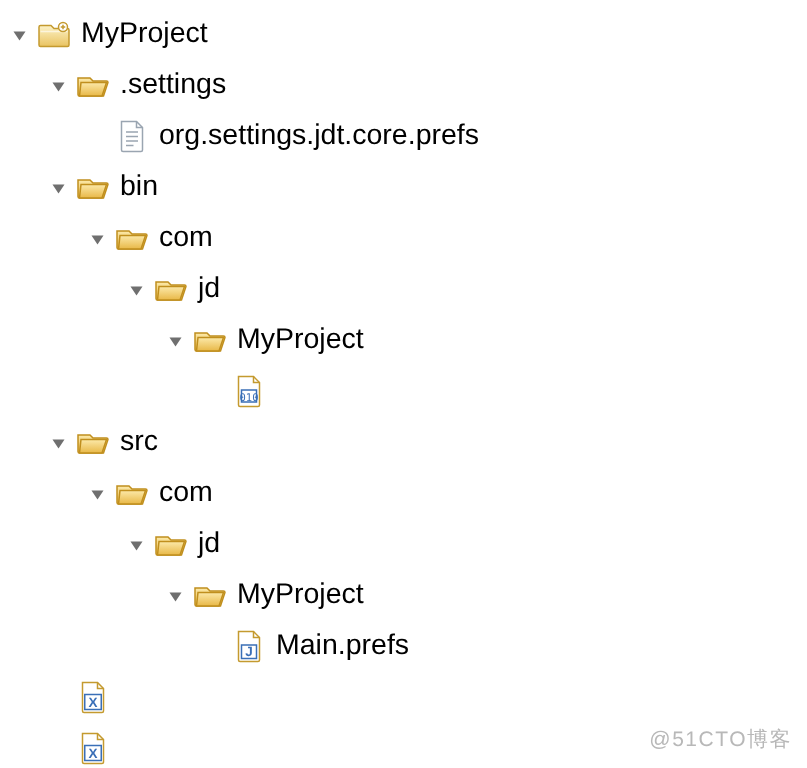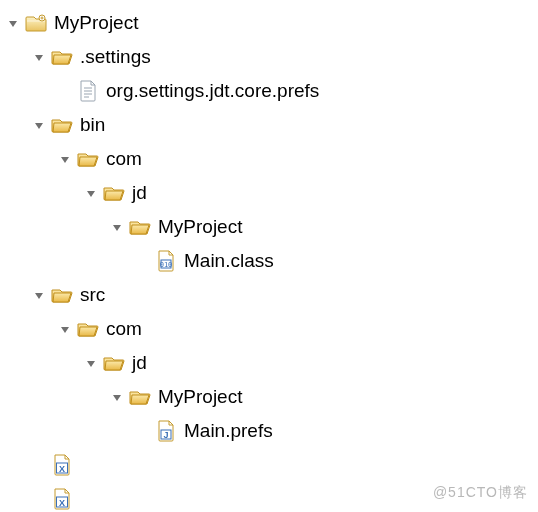--- a/index.html
+++ b/index.html
@@ -200,21 +200,20 @@
     <span class="indent"></span>
   <span class="twisty-spacer"></span>
   <span class="icon">
     <svg width="18" height="22" viewBox="0 0 18 22">
       <path d="M2 1 L12 1 L16 5 L16 20 Q16 21 15 21 L3 21 Q2 21 2 20 Z" fill="#fff" stroke="#c49a2f" stroke-width="1"></path>
       <path d="M12 1 L12 5 L16 5" fill="none" stroke="#c49a2f"></path>
       <rect x="4" y="10" width="10" height="8" fill="#fff" stroke="#3a6fb7"></rect>
       <text x="9" y="17" font-size="7" text-anchor="middle" fill="#3a6fb7" font-family="monospace">010</text>
     </svg>
   </span>
-  <span class="label">Main.class</span>
 </div>
 
 <div class="tree-row">
   <span class="indent"></span>
   <span class="twisty">
       <svg width="12" height="12" viewBox="0 0 12 12">
         <polygon points="2,4 10,4 6,10" fill="#6f6f6f"></polygon>
       </svg>
     </span>
   <span class="icon">

